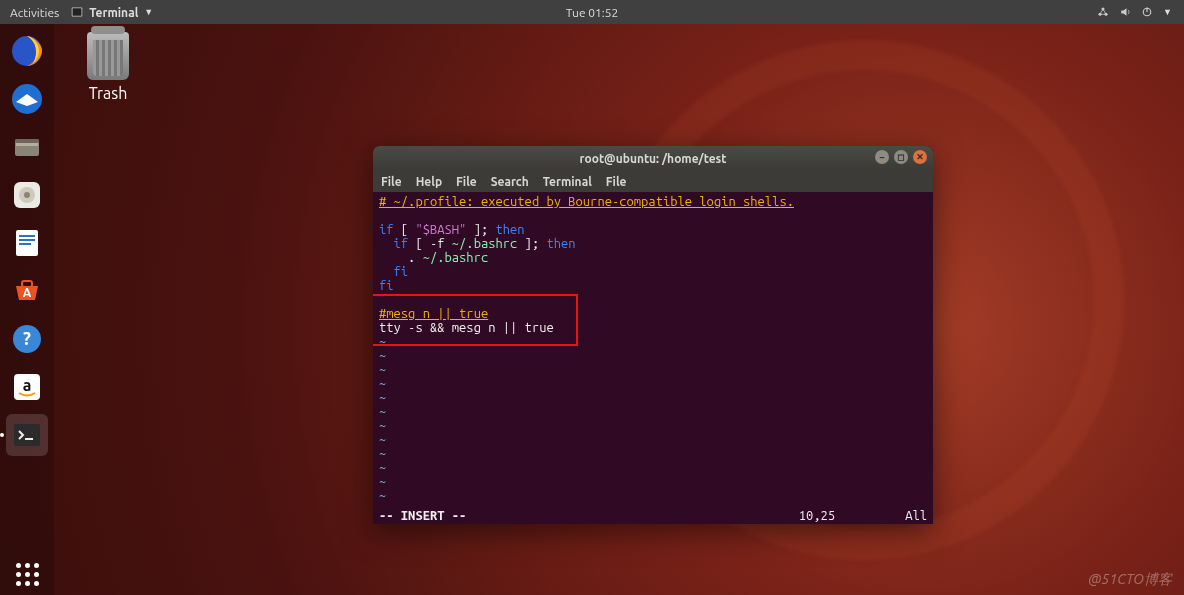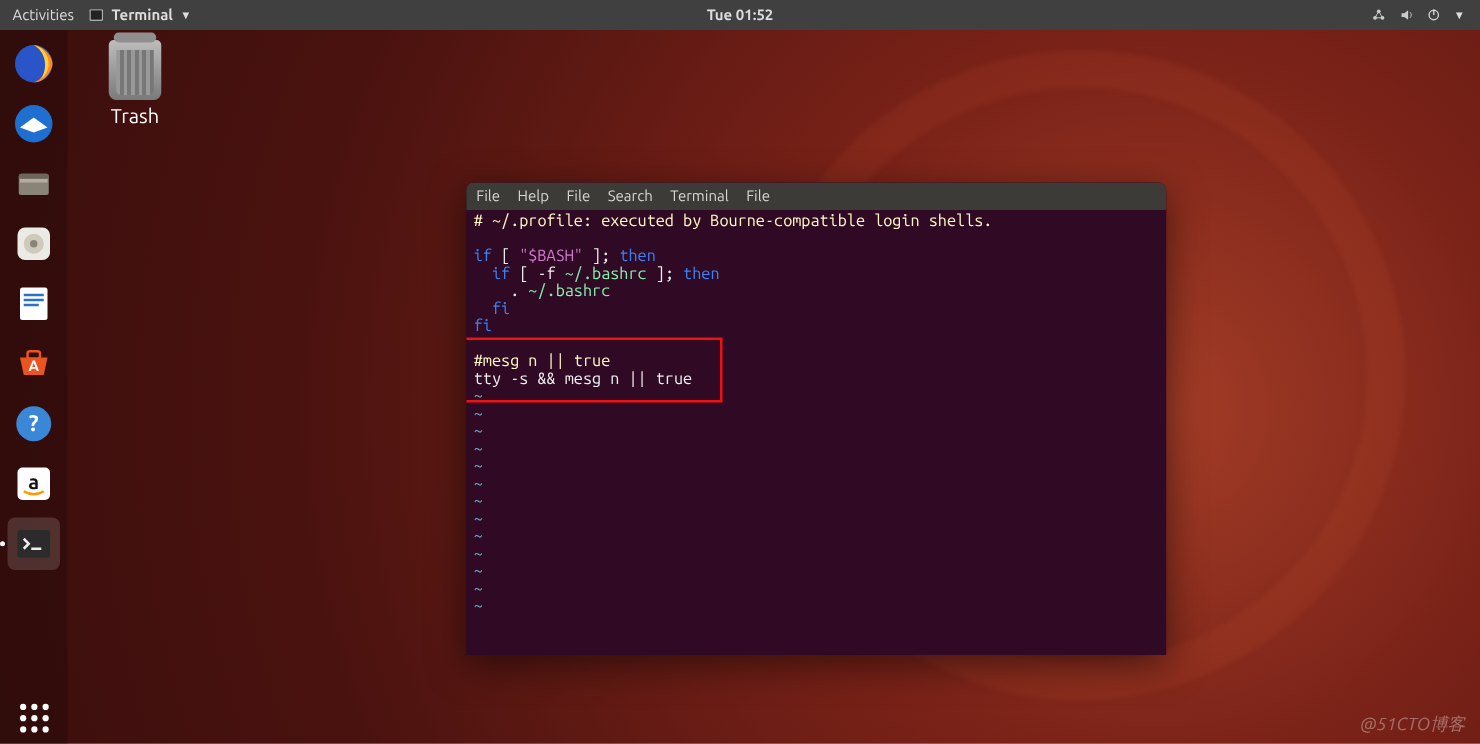--- a/index.html
+++ b/index.html
@@ -10,21 +10,21 @@
     overflow: hidden; position: relative; color: #e6e6e6;
   }
   
   .swirl { position:absolute; right:60px; top:40px; width:520px; height:520px;
     border:30px solid rgba(255,120,70,0.08); border-radius:50%; filter:blur(2px); pointer-events:none; }
 
   
   .topbar { position:absolute; top:0; left:0; right:0; height:24px;
     background:#404040; display:flex; align-items:center; font-size:12px; color:#ddd; }
   .topbar .left { display:flex; align-items:center; gap:12px; padding-left:10px; }
-  .topbar .center { position:absolute; left:50%; transform:translateX(-50%); font-weight:700; }
+  .topbar .center { position:absolute; left:50%; transform:translateX(-50%); font-weight:400; }
   .topbar .right { margin-left:auto; display:flex; align-items:center; gap:10px; padding-right:12px; }
   .topbar .app { display:flex; align-items:center; gap:6px; font-weight:600; }
   .topbar svg { width:12px; height:12px; fill:#ccc; }
   .caret { font-size:9px; }
 
   
   .dock { position:absolute; left:0; top:24px; bottom:0; width:54px;
     background:rgba(30,10,10,0.35); display:flex; flex-direction:column;
     align-items:center; padding-top:6px; gap:6px; }
   .dock-item { width:42px; height:42px; border-radius:6px; display:flex;
@@ -54,27 +54,27 @@
     display:flex; flex-direction:column; overflow:hidden; }
   .titlebar { height:24px; background:linear-gradient(#4a4a46,#3a3a37);
     display:flex; align-items:center; justify-content:center; position:relative;
     color:#d8d8d4; font-size:12px; font-weight:600; border-radius:6px 6px 0 0; }
   .win-ctrl { position:absolute; right:6px; top:4px; display:flex; gap:5px; }
   .win-ctrl span { width:14px; height:14px; border-radius:50%; display:flex;
     align-items:center; justify-content:center; font-size:9px; color:#2a2a28; cursor:pointer; }
   .c-min { background:#8f8a82; } .c-max { background:#8f8a82; } .c-cls { background:#e26f3e; }
 
   .menubar { height:22px; background:#3c3b37; display:flex; align-items:center;
-    gap:14px; padding:0 8px; font-size:12px; color:#d6d6d2; }
+    gap:14px; padding:0 8px; font-size:12px; color:#d6d6d2;font-weight:bold; }
   .menubar span { cursor:pointer; }
 
   .term-body { flex:1; padding:2px 6px 0 6px; font-family:"Ubuntu Mono","DejaVu Sans Mono",monospace;
     font-size:13px; line-height:14px; color:#eee; white-space:pre; position:relative; overflow:hidden; }
   .hl-box { position:absolute; border:2px solid #e11; pointer-events:none; }
-  .c-comment { color:#fef9c3; }
+  .c-comment { color:#eab308;text-decoration:underline; }
   .c-key { color:#3b82f6; }
   .c-id  { color:#86efac; }
   .c-str { color:#d07ad0; }
   .c-tilde { color:#6fb8d8; }
   .term-status { height:16px; font-family:"Ubuntu Mono",monospace; font-size:13px;
     color:#eee; display:flex; padding:0 6px 2px 6px; }
   .term-status .mode { font-weight:bold; }
   .term-status .pos { margin-left:auto; margin-right:70px; }
 
   .watermark { position:absolute; right:12px; bottom:6px; color:rgba(255,255,255,0.35);
@@ -195,24 +195,37 @@
       </div>
   </div>
 </div>
 
 <div class="desktop-icon">
   <div class="trash"></div>
   <div>Trash</div>
 </div>
 
 <div class="window">
+  <div class="titlebar">
+    <span>root@ubuntu: /home/test</span>
+    <div class="win-ctrl">
+      <span class="c-min">–</span>
+      <span class="c-max">◻</span>
+      <span class="c-cls">✕</span>
+    </div>
+  </div>
   <div class="menubar">
     <span>File</span>
     <span>Help</span>
     <span>File</span>
     <span>Search</span>
     <span>Terminal</span>
     <span>File</span>
   </div>
   <div class="term-body" id="term-body"><div class="line c-comment"># ~/.profile: executed by Bourne-compatible login shells.</div><div class="line">&nbsp;</div><div class="line"><span class="c-key">if</span> [ <span class="c-str">"$BASH"</span> ]; <span class="c-key">then</span></div><div class="line">  <span class="c-key">if</span> [ -f <span class="c-id">~/.bashrc</span> ]; <span class="c-key">then</span></div><div class="line">    . <span class="c-id">~/.bashrc</span></div><div class="line">  <span class="c-key">fi</span></div><div class="line"><span class="c-key">fi</span></div><div class="line">&nbsp;</div><div class="line c-comment">#mesg n || true</div><div class="line">tty -s &amp;&amp; mesg n || true</div><div class="line c-tilde">~</div><div class="line c-tilde">~</div><div class="line c-tilde">~</div><div class="line c-tilde">~</div><div class="line c-tilde">~</div><div class="line c-tilde">~</div><div class="line c-tilde">~</div><div class="line c-tilde">~</div><div class="line c-tilde">~</div><div class="line c-tilde">~</div><div class="line c-tilde">~</div><div class="line c-tilde">~</div><div class="line c-tilde">~</div><div class="hl-box" style="left: -20px; top: 102px; width: 225px; height: 52px;"></div></div>
+  <div class="term-status">
+    <span class="mode">-- INSERT --</span>
+    <span class="pos">10,25</span>
+    <span>All</span>
+  </div>
 </div>
 
 <div class="watermark">@51CTO博客</div>
 
 </body></html>

